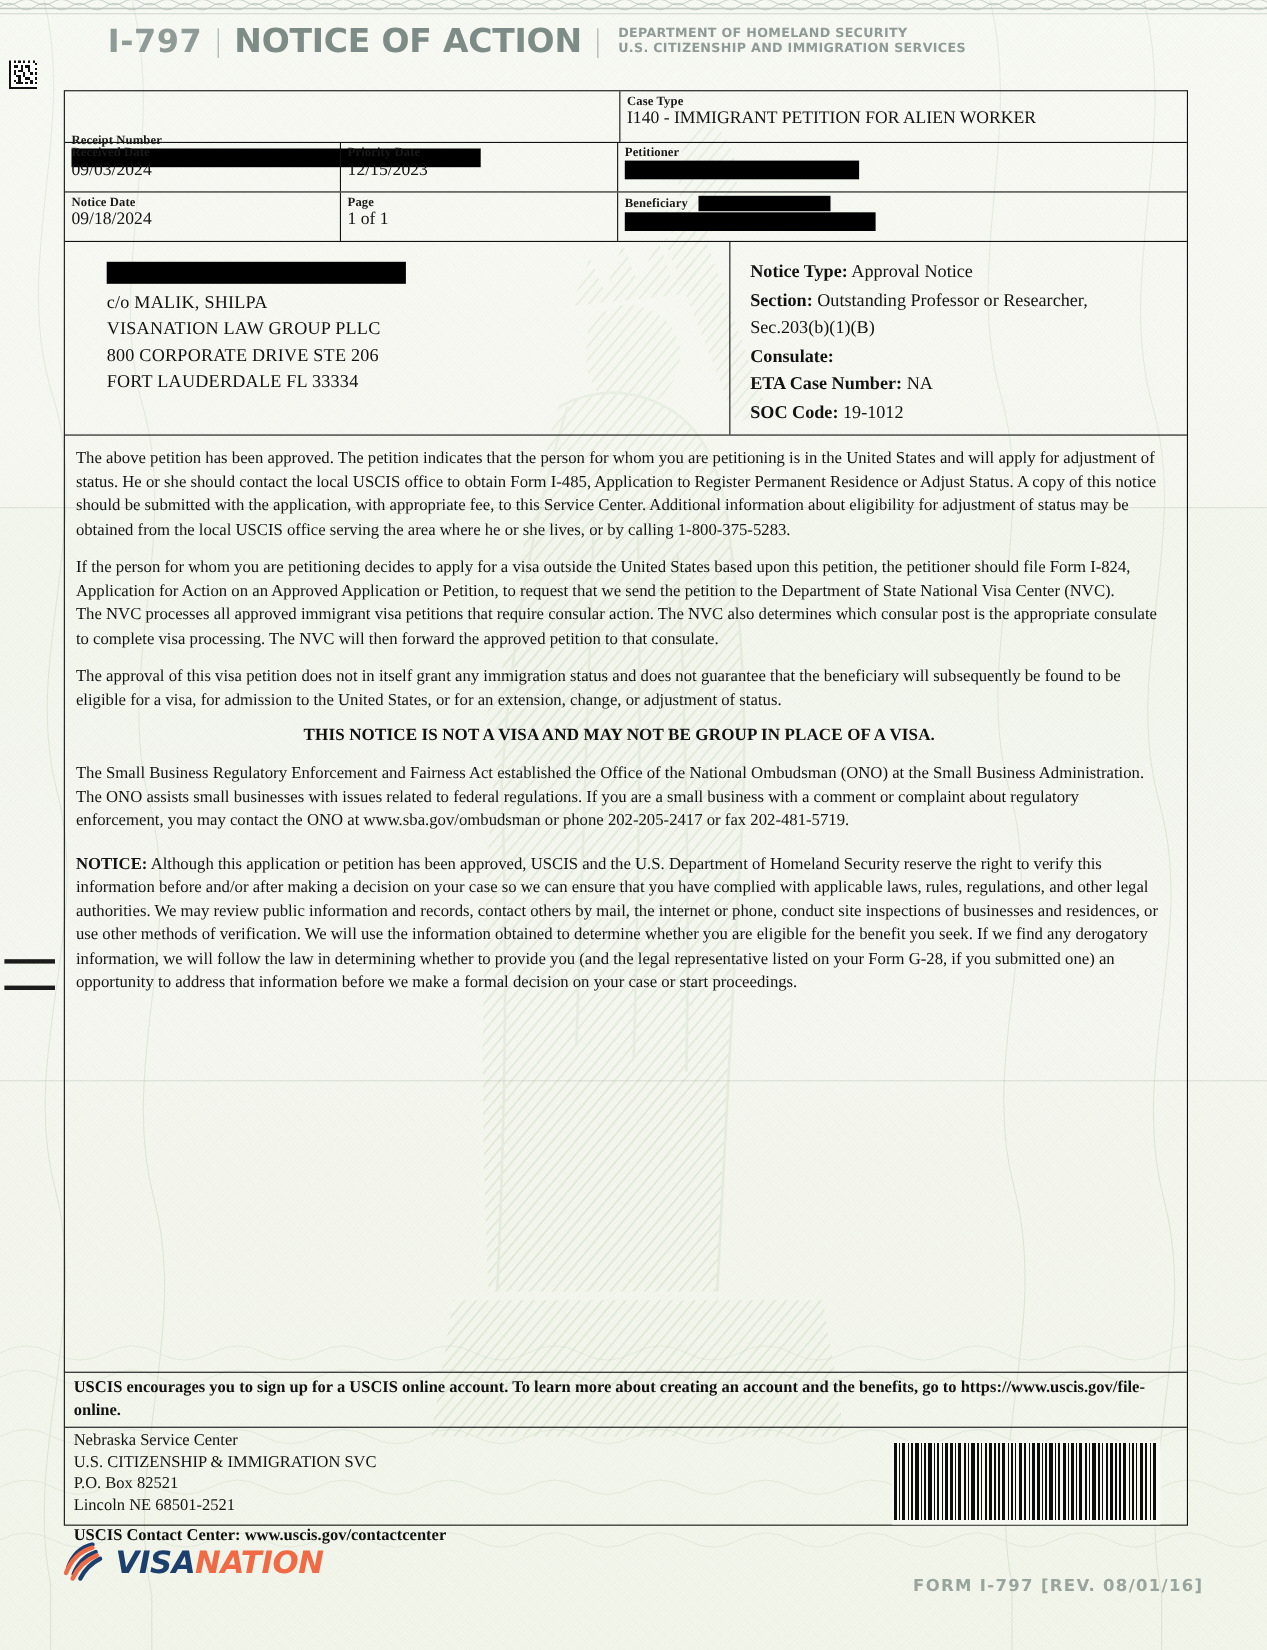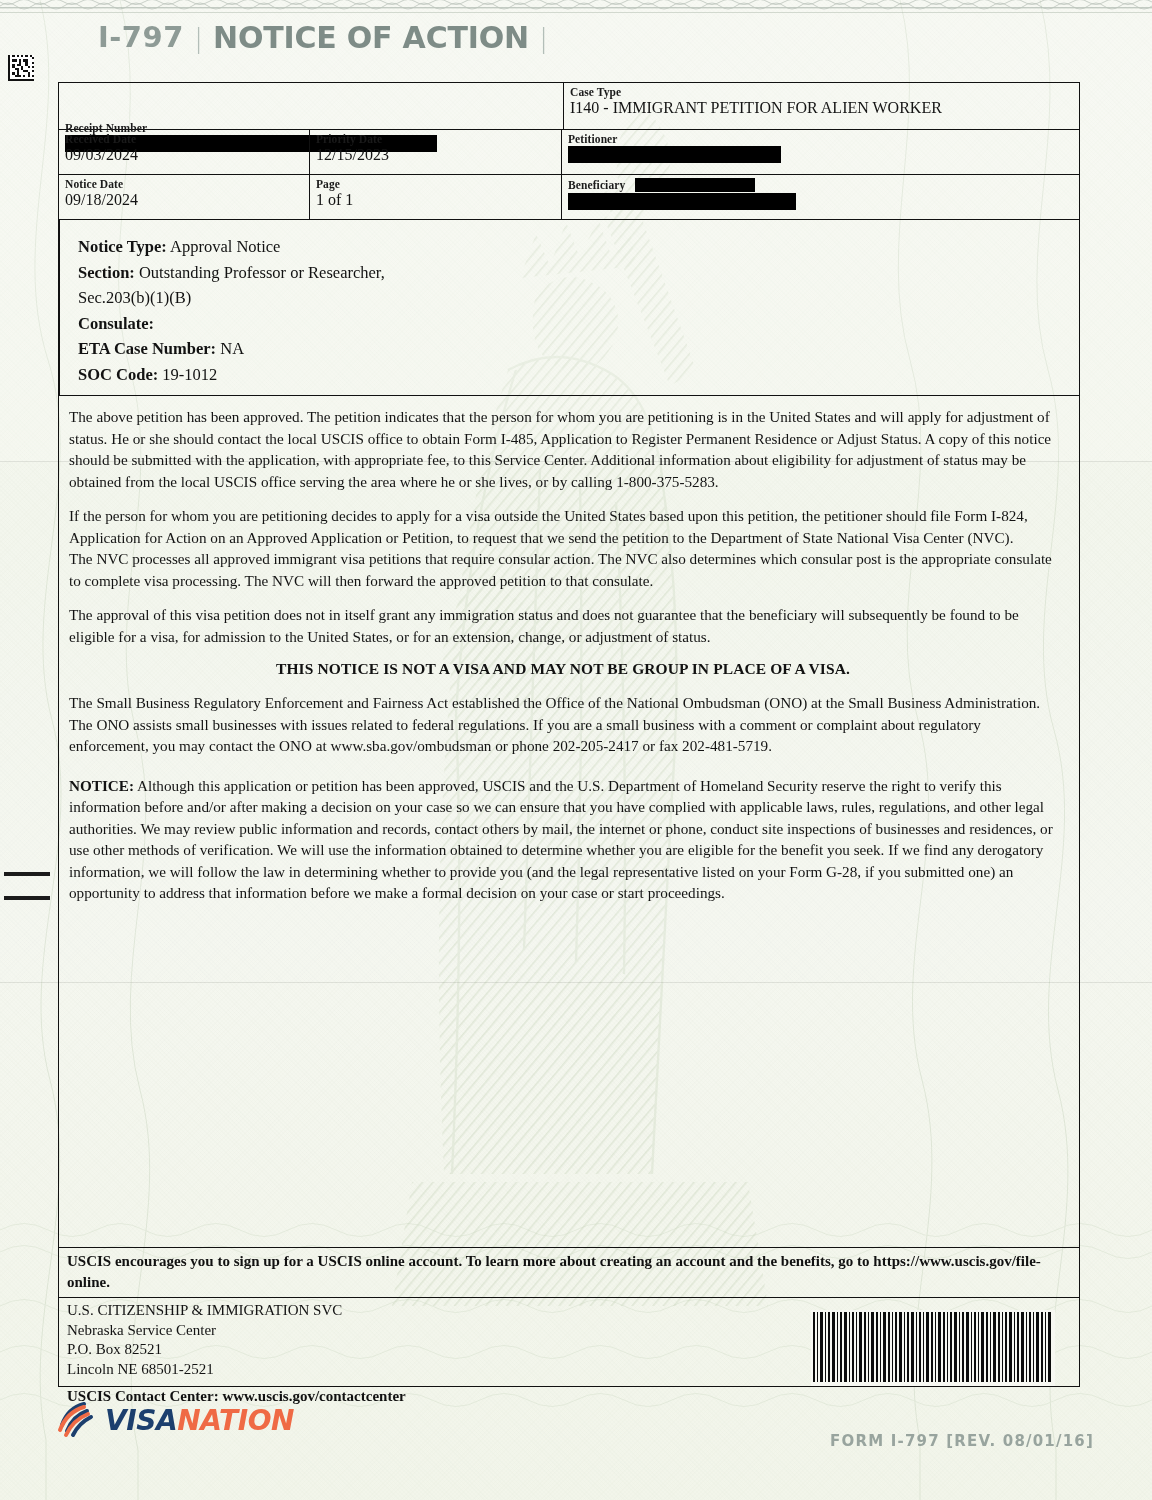--- a/index.html
+++ b/index.html
@@ -428,20 +428,24 @@
   </svg>
 
   <div class="margin-dash" style="top:872px"></div>
   <div class="margin-dash" style="top:896px"></div>
 
   <div class="title-bar">
     <span class="t-form">I-797</span>
     <span class="t-pipe">|</span>
     <span class="t-noa">NOTICE OF ACTION</span>
     <span class="t-pipe">|</span>
+    <span class="t-dhs">
+      <div>DEPARTMENT OF HOMELAND SECURITY</div>
+      <div>U.S. CITIZENSHIP AND IMMIGRATION SERVICES</div>
+    </span>
   </div>
 
   <div class="frame">
 
     <div class="grid-row r1">
       <div class="cell c-w1">
         <div class="cell-label">Receipt Number</div>
         <div class="cell-value">
           <span class="redact" style="width:372px"></span>
         </div>
@@ -483,20 +487,27 @@
           <span>Beneficiary</span>
           <span class="redact" style="width:120px;height:14px"></span>
         </div>
         <div class="cell-value">
           <span class="redact" style="width:228px"></span>
         </div>
       </div>
     </div>
 
     <div class="addr-row">
+      <div class="addr-cell">
+        <div class="addr-redact"></div>
+        <div class="addr-line">c/o MALIK, SHILPA</div>
+        <div class="addr-line">VISANATION LAW GROUP PLLC</div>
+        <div class="addr-line">800 CORPORATE DRIVE STE 206</div>
+        <div class="addr-line">FORT LAUDERDALE  FL  33334</div>
+      </div>
       <div class="notice-cell">
         <div class="notice-line">
           <b>Notice Type:</b>
           <span>Approval Notice</span>
         </div>
         <div class="notice-line">
           <b>Section:</b>
           <span>Outstanding Professor or Researcher,</span>
         </div>
         <div class="notice-line">Sec.203(b)(1)(B)</div>
@@ -527,22 +538,22 @@
         <span>Although this application or petition has been approved, USCIS and the U.S. Department of Homeland Security reserve the right to verify this information before and/or after making a decision on your case so we can ensure that you have complied with applicable laws, rules, regulations, and other legal authorities. We may review public information and records, contact others by mail, the internet or phone, conduct site inspections of businesses and residences, or use other methods of verification. We will use the information obtained to determine whether you are eligible for the benefit you seek. If we find any derogatory information, we will follow the law in determining whether to provide you (and the legal representative listed on your Form G-28, if you submitted one) an opportunity to address that information before we make a formal decision on your case or start proceedings.</span>
       </p>
     </div>
 
 
     <div class="lower-box box-online">
       <div class="bold-note">USCIS encourages you to sign up for a USCIS online account. To learn more about creating an account and the benefits, go to https://www.uscis.gov/file-online.</div>
     </div>
 
     <div class="lower-box box-svc">
+      <div class="svc-line">Nebraska Service Center</div>
       <div class="svc-line">U.S. CITIZENSHIP &amp; IMMIGRATION SVC</div>
-      <div class="svc-line">Nebraska Service Center</div>
       <div class="svc-line">P.O. Box 82521</div>
       <div class="svc-line">Lincoln NE  68501-2521</div>
       <div class="svc-contact">USCIS Contact Center: www.uscis.gov/contactcenter</div>
 
       <svg class="barcode" viewBox="0 0 244 76" preserveAspectRatio="none" shape-rendering="crispEdges">
         <rect width="244" height="76" fill="#f7f8f2"></rect>
         <g fill="#0c0c0c">
           <rect x="2" y="2" width="2" height="70"></rect>
             <rect x="6" y="2" width="1" height="70"></rect>
           <rect x="9" y="2" width="3" height="70"></rect>

